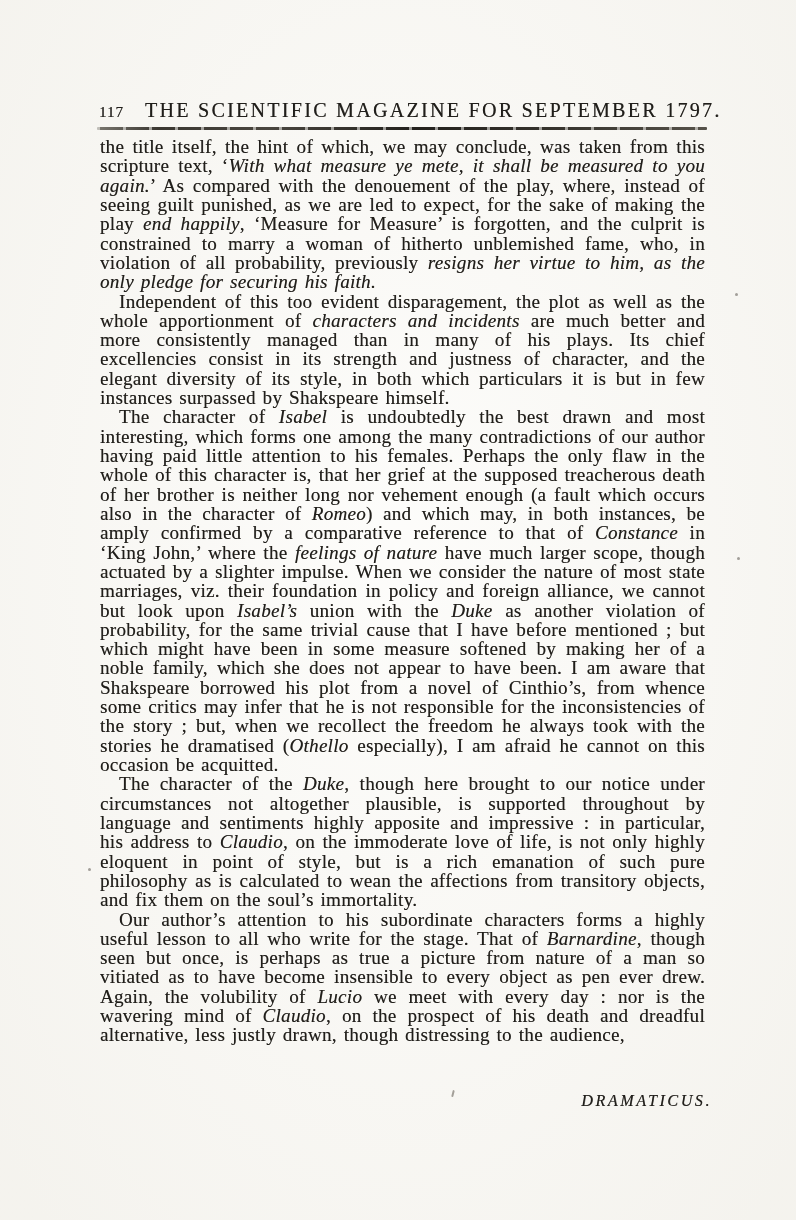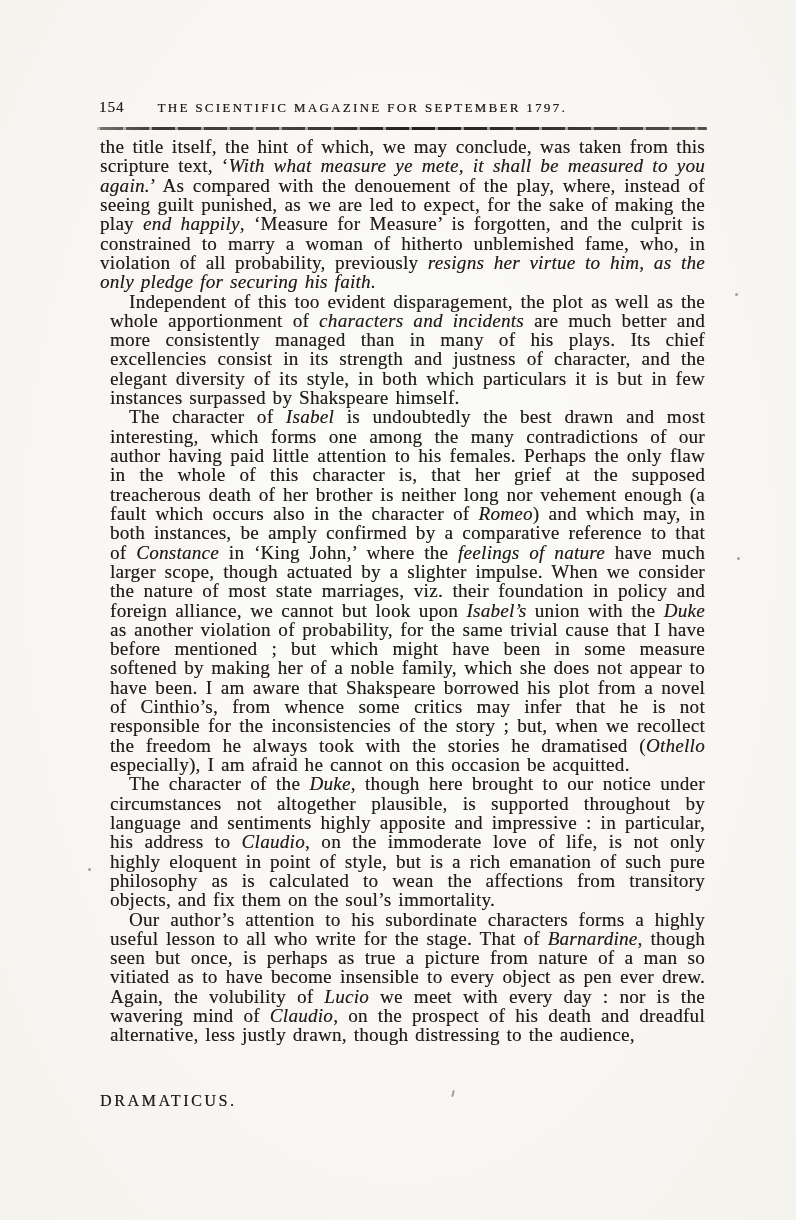--- a/index.html
+++ b/index.html
@@ -19,22 +19,22 @@
   }
   .header {
     position: absolute; left: 99px; top: 99px; width: 608px;
     display: flex; align-items: baseline;
     text-shadow: 0.3px 0.3px 0.4px rgba(32,30,26,0.6);
   }
   .page-number {
     font-size: 15px; letter-spacing: 1px;
   }
   .running-title {
-    margin-left: 33px;
-    font-size: 13px;
+    margin-left: 21px;
+    font-size: 20px;
     letter-spacing: 2.3px;
     white-space: nowrap;
     text-align: center;
   }
   .header-rule {
     position: absolute; left: 97px; top: 127px; width: 610px; height: 3px;
     background:
       repeating-linear-gradient(90deg, rgba(251,250,246,0.55) 0 3px, transparent 3px 26px),
       linear-gradient(90deg, #7a776f 0%, #3a3731 10%, #4a463f 28%, #23211d 52%, #37342e 76%, #56524a 100%);
     border-radius: 1px;
@@ -42,46 +42,47 @@
   .article {
     position: absolute; left: 100px; top: 137px; width: 605px;
     font-size: 19px;
     line-height: 19.32px;
     text-align: justify;
     letter-spacing: 0.3px;
     word-spacing: 1.8px;
     text-shadow: 0.25px 0.25px 0.4px rgba(32,30,26,0.55);
   }
   .para { margin: 0; }
-  .para.indent { text-indent: 19px; margin-left: 10px; }
+  .para.indent { text-indent: 19px; }
   .para em { font-style: italic; }
   .signature {
     position: absolute; left: 100px; top: 1092px; width: 612px;
-    text-align: left;
+    text-align: right;
+    font-style: italic;
     font-size: 16px;
     letter-spacing: 2.6px;
     text-shadow: 0.3px 0.3px 0.4px rgba(32,30,26,0.6);
   }
   .artifact-dot {
     position: absolute; width: 3px; height: 3px; border-radius: 50%;
     background: #5c5850; opacity: 0.55;
   }
   .artifact-tick {
     position: absolute; width: 1.5px; height: 7px;
     background: #6a665e; opacity: 0.6; transform: rotate(14deg);
     border-radius: 1px;
   }
 </style>
 </head>
 <body>
 
 <div class="page">
 
   <div class="header">
-    <span class="page-number">154</span>
+    <span class="page-number">117</span>
     <span class="running-title">THE SCIENTIFIC MAGAZINE FOR SEPTEMBER 1797.</span>
   </div>
 
   <div class="header-rule"></div>
 
   <div class="article">
       <p class="para"><span>the title itself, the hint of which, we may conclude, was taken from this scripture text, ‘</span><em>With what measure ye mete, it shall be measured to you again.</em><span>’ As compared with the denouement of the play, where, instead of seeing guilt punished, as we are led to expect, for the sake of making the play </span><em>end happily</em><span>, ‘Measure for Measure’ is forgotten, and the culprit is constrained to marry a woman of hitherto unblemished fame, who, in violation of all probability, previously </span><em>resigns her virtue to him, as the only pledge for securing his faith.</em></p>
       <p class="para indent"><span>Independent of this too evident disparagement, the plot as well as the whole apportionment of </span><em>characters and incidents</em><span> are much better and more consistently managed than in many of his plays. Its chief excellencies consist in its strength and justness of character, and the elegant diversity of its style, in both which particulars it is but in few instances surpassed by Shakspeare himself.</span></p>
       <p class="para indent"><span>The character of </span><em>Isabel</em><span> is undoubtedly the best drawn and most interesting, which forms one among the many contradictions of our author having paid little attention to his females. Perhaps the only flaw in the whole of this character is, that her grief at the supposed treacherous death of her brother is neither long nor vehement enough (a fault which occurs also in the character of </span><em>Romeo</em><span>) and which may, in both instances, be amply confirmed by a comparative reference to that of </span><em>Constance</em><span> in ‘King John,’ where the </span><em>feelings of nature</em><span> have much larger scope, though actuated by a slighter impulse. When we consider the nature of most state marriages, viz. their foundation in policy and foreign alliance, we cannot but look upon </span><em>Isabel’s</em><span> union with the </span><em>Duke</em><span> as another violation of probability, for the same trivial cause that I have before mentioned ; but which might have been in some measure softened by making her of a noble family, which she does not appear to have been. I am aware that Shakspeare borrowed his plot from a novel of Cinthio’s, from whence some critics may infer that he is not responsible for the inconsistencies of the story ; but, when we recollect the freedom he always took with the stories he dramatised (</span><em>Othello</em><span> especially), I am afraid he cannot on this occasion be acquitted.</span></p>
       <p class="para indent"><span>The character of the </span><em>Duke</em><span>, though here brought to our notice under circumstances not altogether plausible, is supported throughout by language and sentiments highly apposite and impressive : in particular, his address to </span><em>Claudio</em><span>, on the immoderate love of life, is not only highly eloquent in point of style, but is a rich emanation of such pure philosophy as is calculated to wean the affections from transitory objects, and fix them on the soul’s immortality.</span></p>

